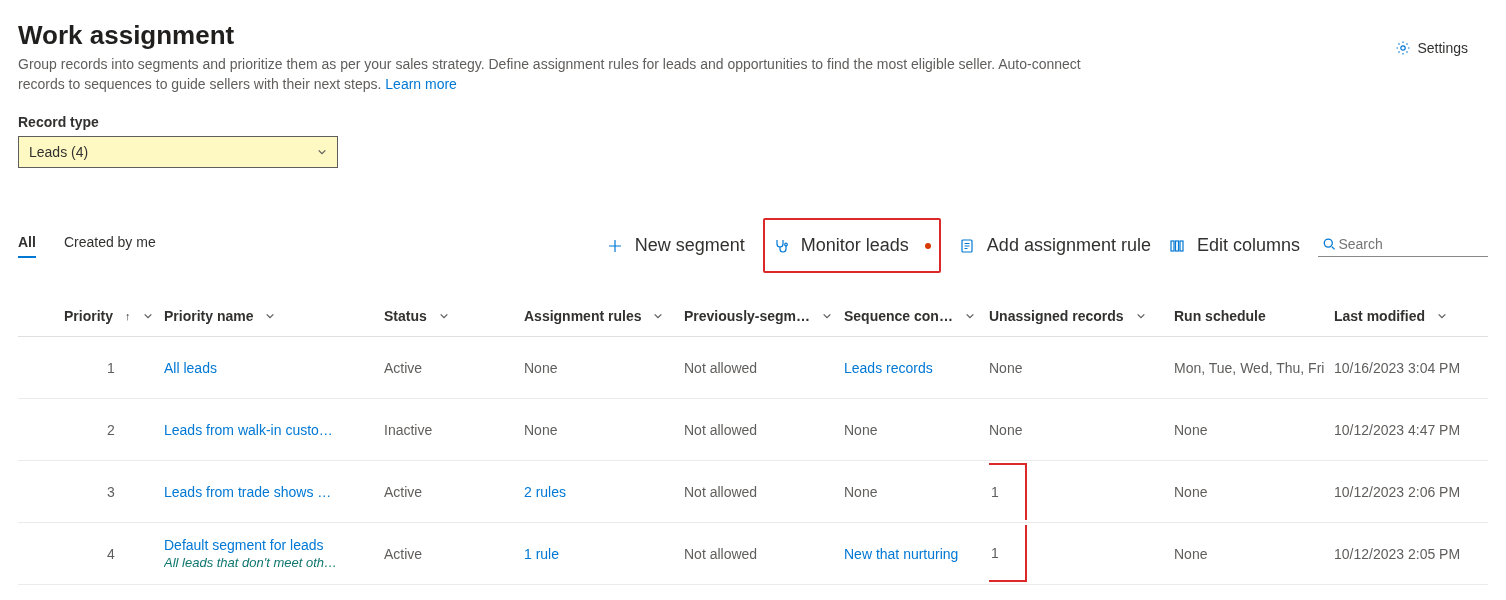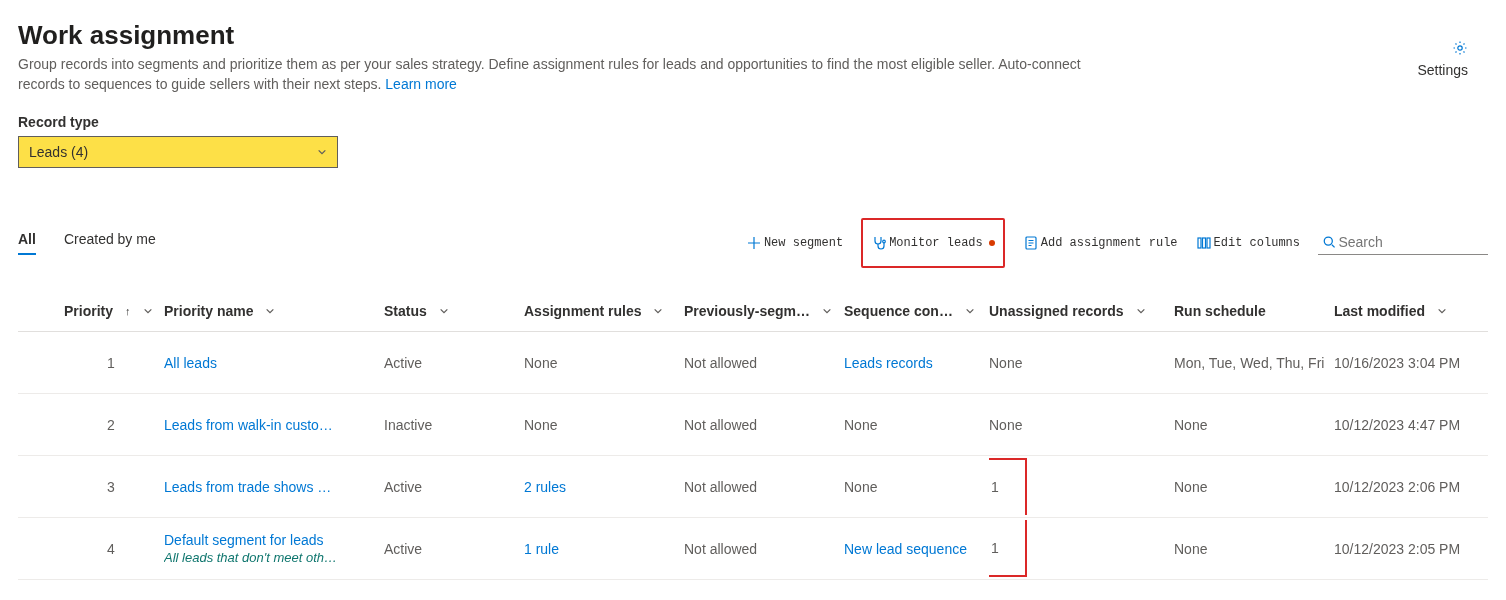--- a/index.html
+++ b/index.html
@@ -29,44 +29,43 @@
     color: #605e5c;
     line-height: 1.4;
   }
   .learn-more {
     color: #0078d4;
     text-decoration: none;
     cursor: pointer;
   }
   .settings-btn {
     display: flex;
-    align-items: flex-end;
+    align-items: flex-start;
     gap: 6px;
     color: #323130;
     cursor: pointer;
     font-size: 14px;
     margin-top: 20px;
     margin-right: 20px;
-    flex-direction: column;
   }
   .settings-btn svg { color: #0078d4; }
 
   .record-type-section { margin-top: 20px; }
   .record-type-label {
     font-size: 14px;
     font-weight: 600;
     color: #323130;
     margin-bottom: 6px;
     display: block;
   }
   .record-type-select {
     width: 320px;
     height: 32px;
     border: 1px solid #605e5c;
-    background: #fde047;
+    background: #fef9c3;
     display: flex;
     align-items: center;
     justify-content: space-between;
     padding: 0 10px;
     cursor: pointer;
     font-size: 14px;
   }
 
   .toolbar-row {
     display: flex;
@@ -93,26 +92,25 @@
 
   .actions {
     display: flex;
     align-items: center;
     gap: 18px;
     flex-wrap: nowrap;
   }
   .action-btn {
     display: flex;
     align-items: center;
-    gap: 2px;
-    color: #323130;
-    cursor: pointer;
-    font-size: 12px;
+    gap: 12px;
+    color: #323130;
+    cursor: pointer;
+    font-size: 18px;
     white-space: nowrap;
-    font-family: Liberation Mono, monospace;
   }
   .action-btn svg { color: #0078d4; flex-shrink: 0; }
   .red-outline {
     border: 2px solid #db2828;
     padding: 15px 8px;
     border-radius: 2px;
     justify-content: space-between;
   }
   .orange-dot {
     width: 6px; height: 6px;
@@ -369,19 +367,19 @@
       <div class="grid-row">
         <div class="cell"></div>
         <div class="cell priority-cell">4</div>
         <div class="cell">
           <div class="link-cell">Default segment for leads</div>
           <div class="segname-sub">All leads that don't meet oth…</div>
         </div>
         <div class="cell">Active</div>
         <div class="cell link-cell">1 rule</div>
         <div class="cell">Not allowed</div>
-        <div class="cell link-cell">New lead sequence</div>
+        <div class="cell link-cell">New that nurturing</div>
         <div class="cell"><span class="red-outline-cell bottom" style="display:inline-block;">1</span></div>
         <div class="cell">None</div>
         <div class="cell">10/12/2023 2:05 PM</div>
       </div>
     </div>
 </div>
 
 </body></html>

